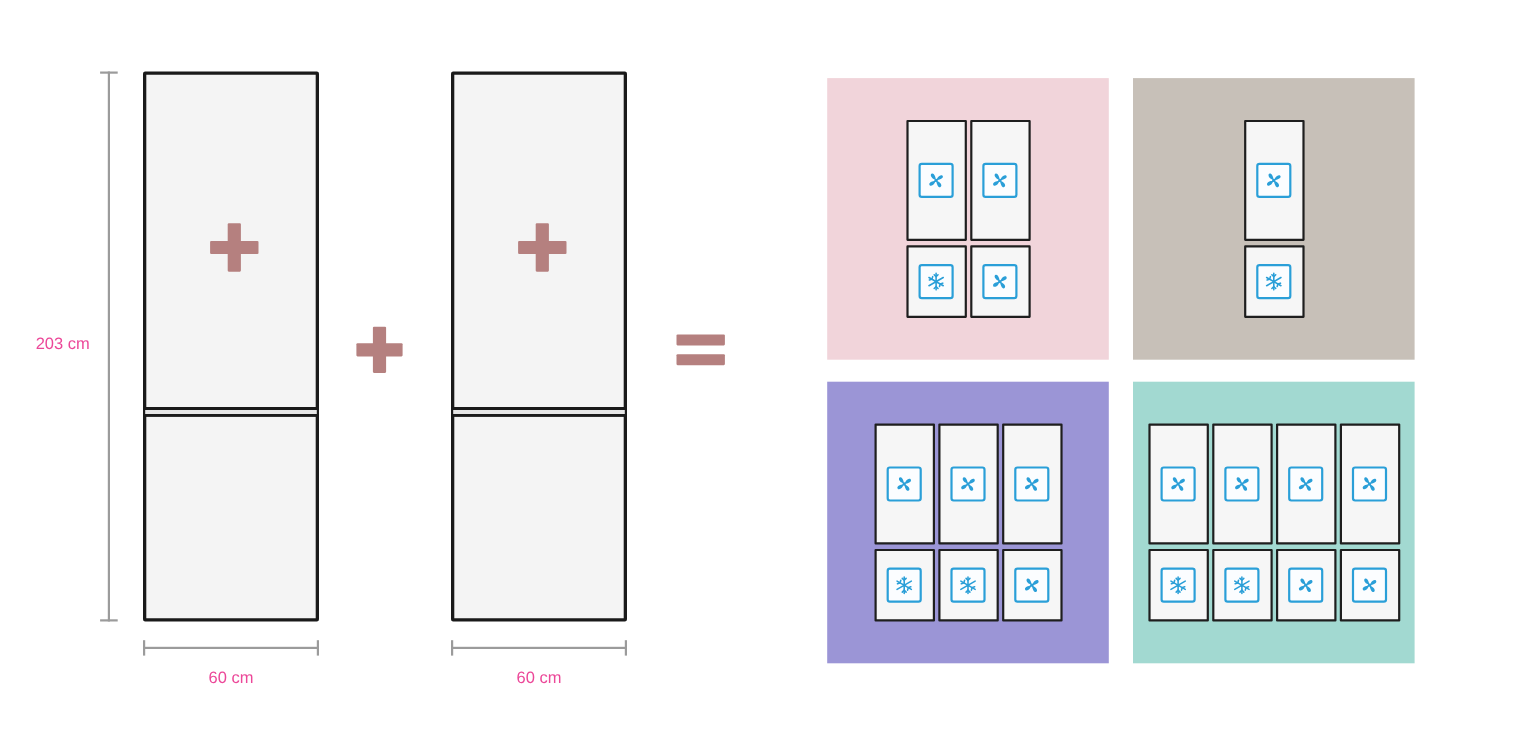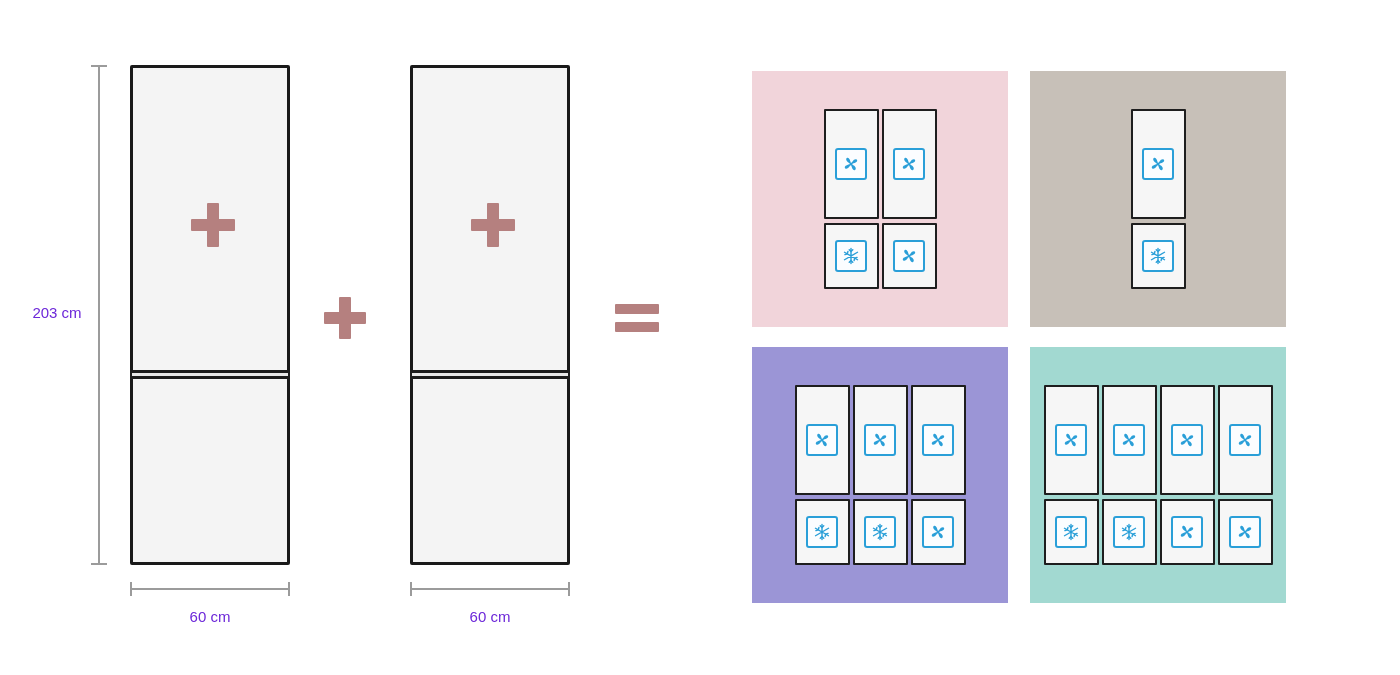--- a/index.html
+++ b/index.html
@@ -10,21 +10,21 @@
 
   
   .measure-v{position:absolute;left:98px;top:65px;width:2px;height:500px;background:#9b9b9b;}
   .measure-v::before,.measure-v::after{content:"";position:absolute;left:-7px;width:16px;height:2px;background:#9b9b9b;}
   .measure-v::before{top:0;}
   .measure-v::after{bottom:0;}
   .measure-h{position:absolute;top:588px;height:2px;background:#9b9b9b;}
   .measure-h::before,.measure-h::after{content:"";position:absolute;top:-6px;width:2px;height:14px;background:#9b9b9b;}
   .measure-h::before{left:0;}
   .measure-h::after{right:0;}
-  .m-label{position:absolute;font-size:15px;color:#6d28d9;white-space:nowrap;}
+  .m-label{position:absolute;font-size:15px;color:#ec4899;white-space:nowrap;}
   .label-height{left:24px;top:304px;width:66px;text-align:center;}
   .label-w1{left:130px;top:608px;width:160px;text-align:center;}
   .label-w2{left:410px;top:608px;width:160px;text-align:center;}
 
   
   .fridge{
     position:absolute;top:65px;width:160px;height:500px;box-sizing:border-box;
     background:#f4f4f4;border:3px solid #1a1a1a;border-radius:2px;
   }
   .fridge-1{left:130px;}

